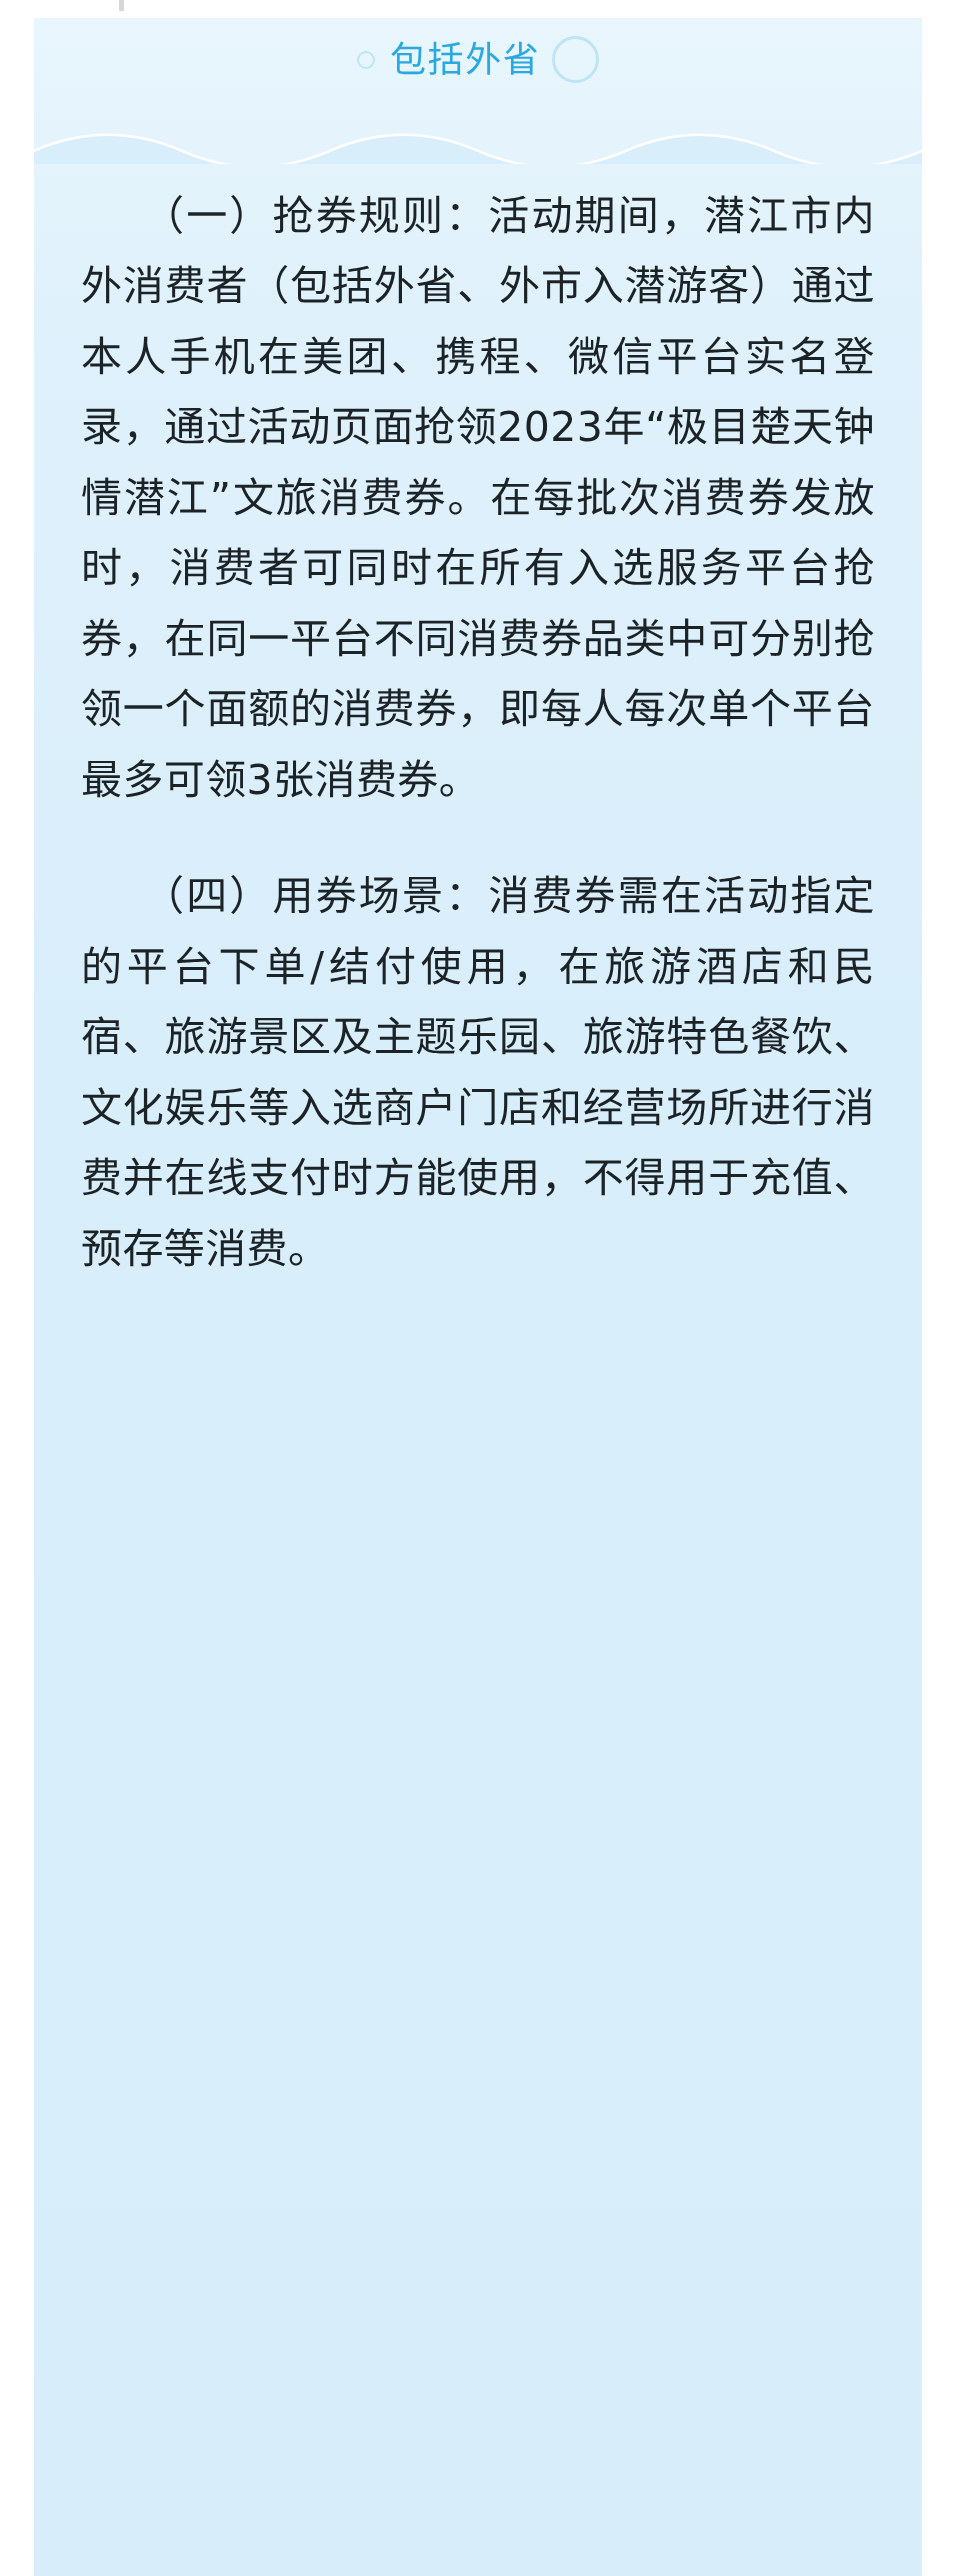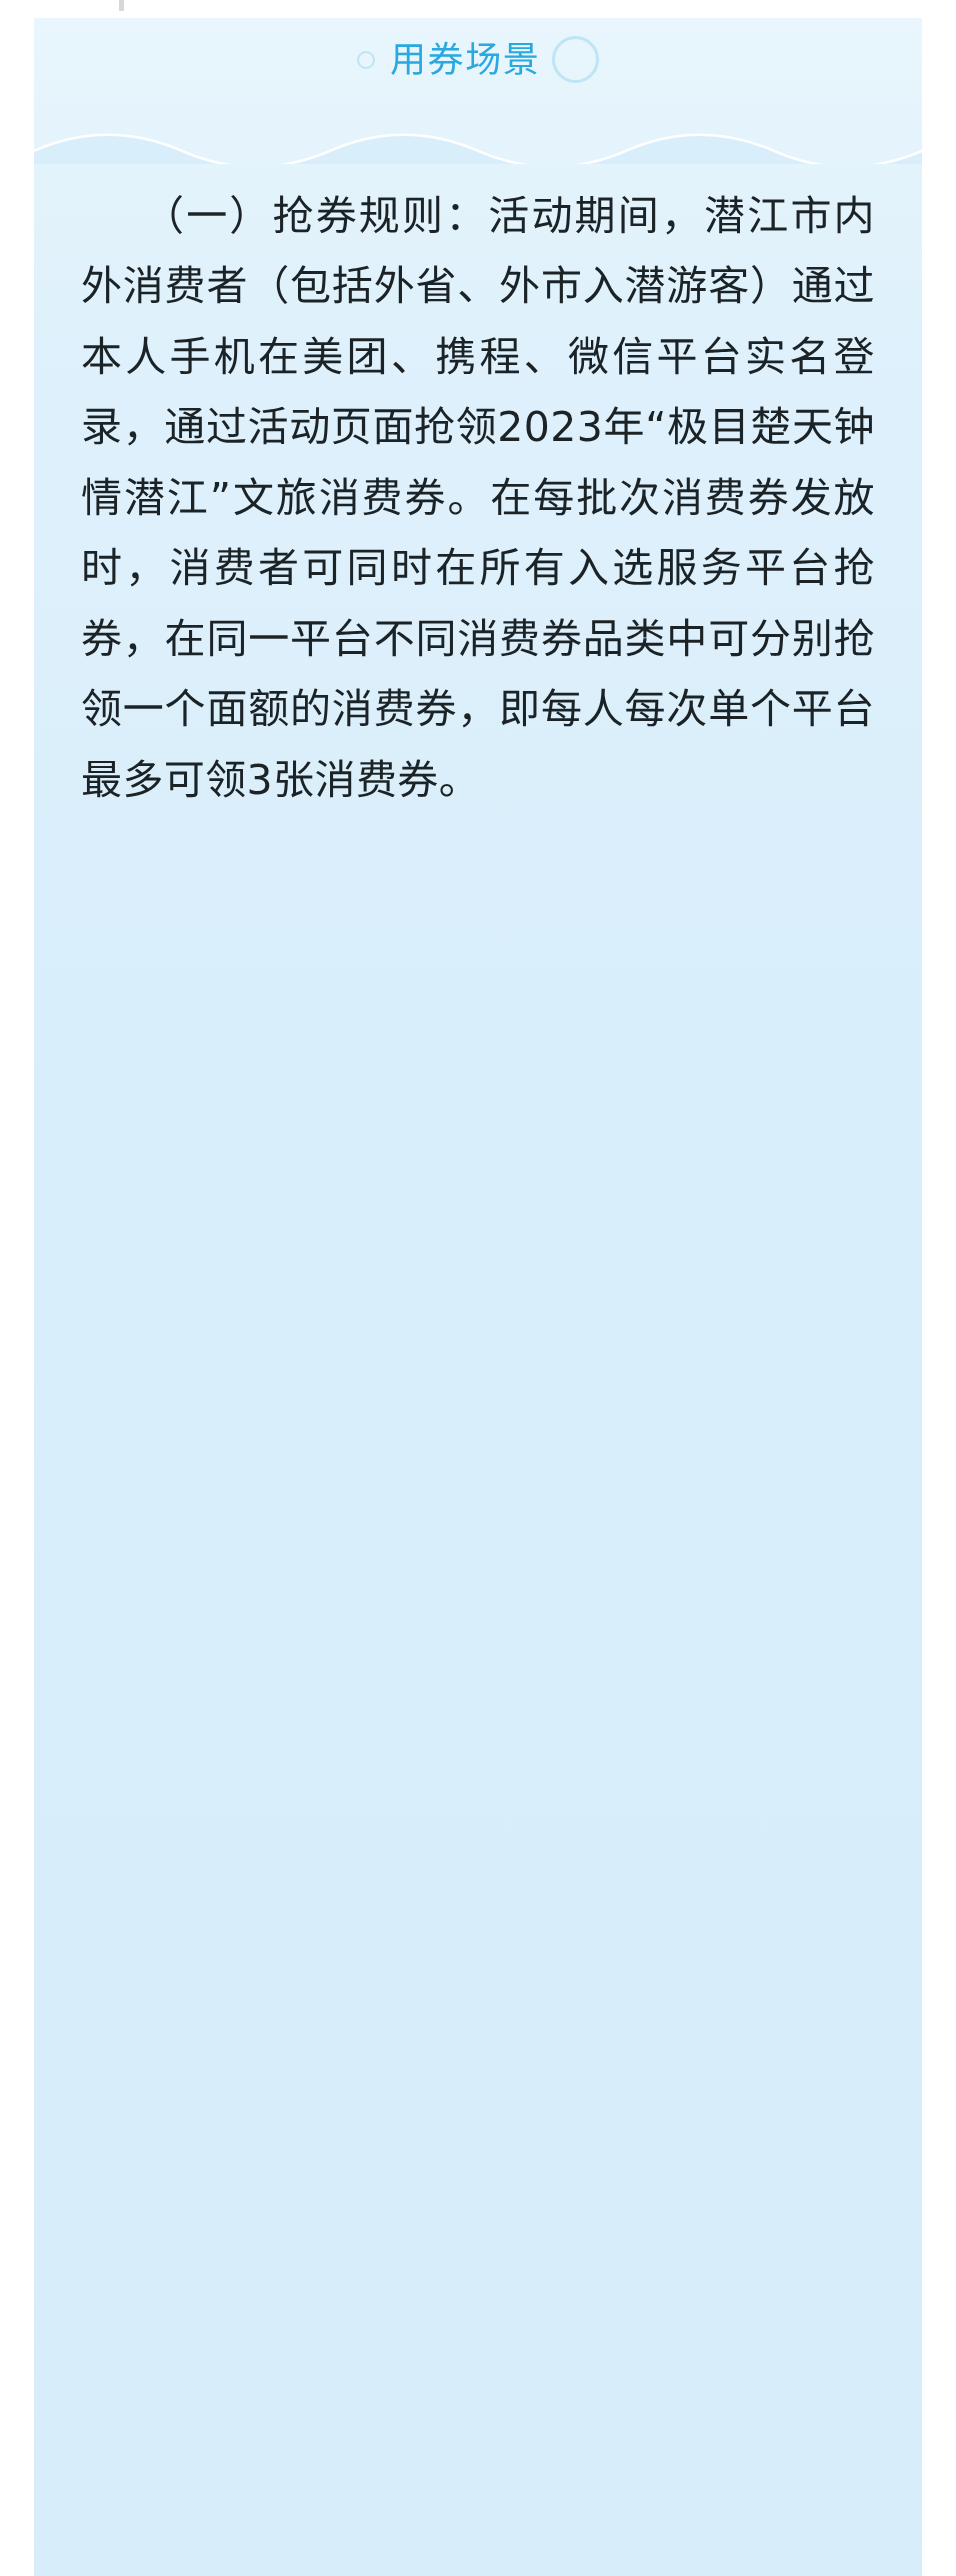--- a/index.html
+++ b/index.html
@@ -131,29 +131,30 @@
 
   <div class="top-strip">
     <div class="top-mark"></div>
   </div>
 
   <div class="panel">
 
     <div class="header">
       <div class="header-inner">
         <span class="ring-small"></span>
-        <span class="title-text">用券场景</span>
+        <span class="title-text">包括外省</span>
         <span class="ring-large"></span>
       </div>
     </div>
 
     <svg class="wave" viewBox="0 0 1086 46" preserveAspectRatio="none">
       <path d="M0,30 C60,4 120,4 181,30 C241,56 301,56 362,30 C422,4 482,4 543,30 C603,56 663,56 724,30 C784,4 844,4 905,30 C965,56 1025,56 1086,30 L1086,46 L0,46 Z" fill="#d9eefb"></path>
       <path d="M0,30 C60,4 120,4 181,30 C241,56 301,56 362,30 C422,4 482,4 543,30 C603,56 663,56 724,30 C784,4 844,4 905,30 C965,56 1025,56 1086,30" fill="none" stroke="#ffffff" stroke-width="3"></path>
     </svg>
 
     <div class="content">
       <p class="para">（一）抢券规则：活动期间，潜江市内外消费者（包括外省、外市入潜游客）通过本人手机在美团、携程、微信平台实名登录，通过活动页面抢领2023年“极目楚天钟情潜江”文旅消费券。在每批次消费券发放时，消费者可同时在所有入选服务平台抢券，在同一平台不同消费券品类中可分别抢领一个面额的消费券，即每人每次单个平台最多可领3张消费券。</p>
+      <p class="para">（四）用券场景：消费券需在活动指定的平台下单/结付使用，在旅游酒店和民宿、旅游景区及主题乐园、旅游特色餐饮、文化娱乐等入选商户门店和经营场所进行消费并在线支付时方能使用，不得用于充值、预存等消费。</p>
     </div>
 
   </div>
 </div>
 
 
 </body></html>

